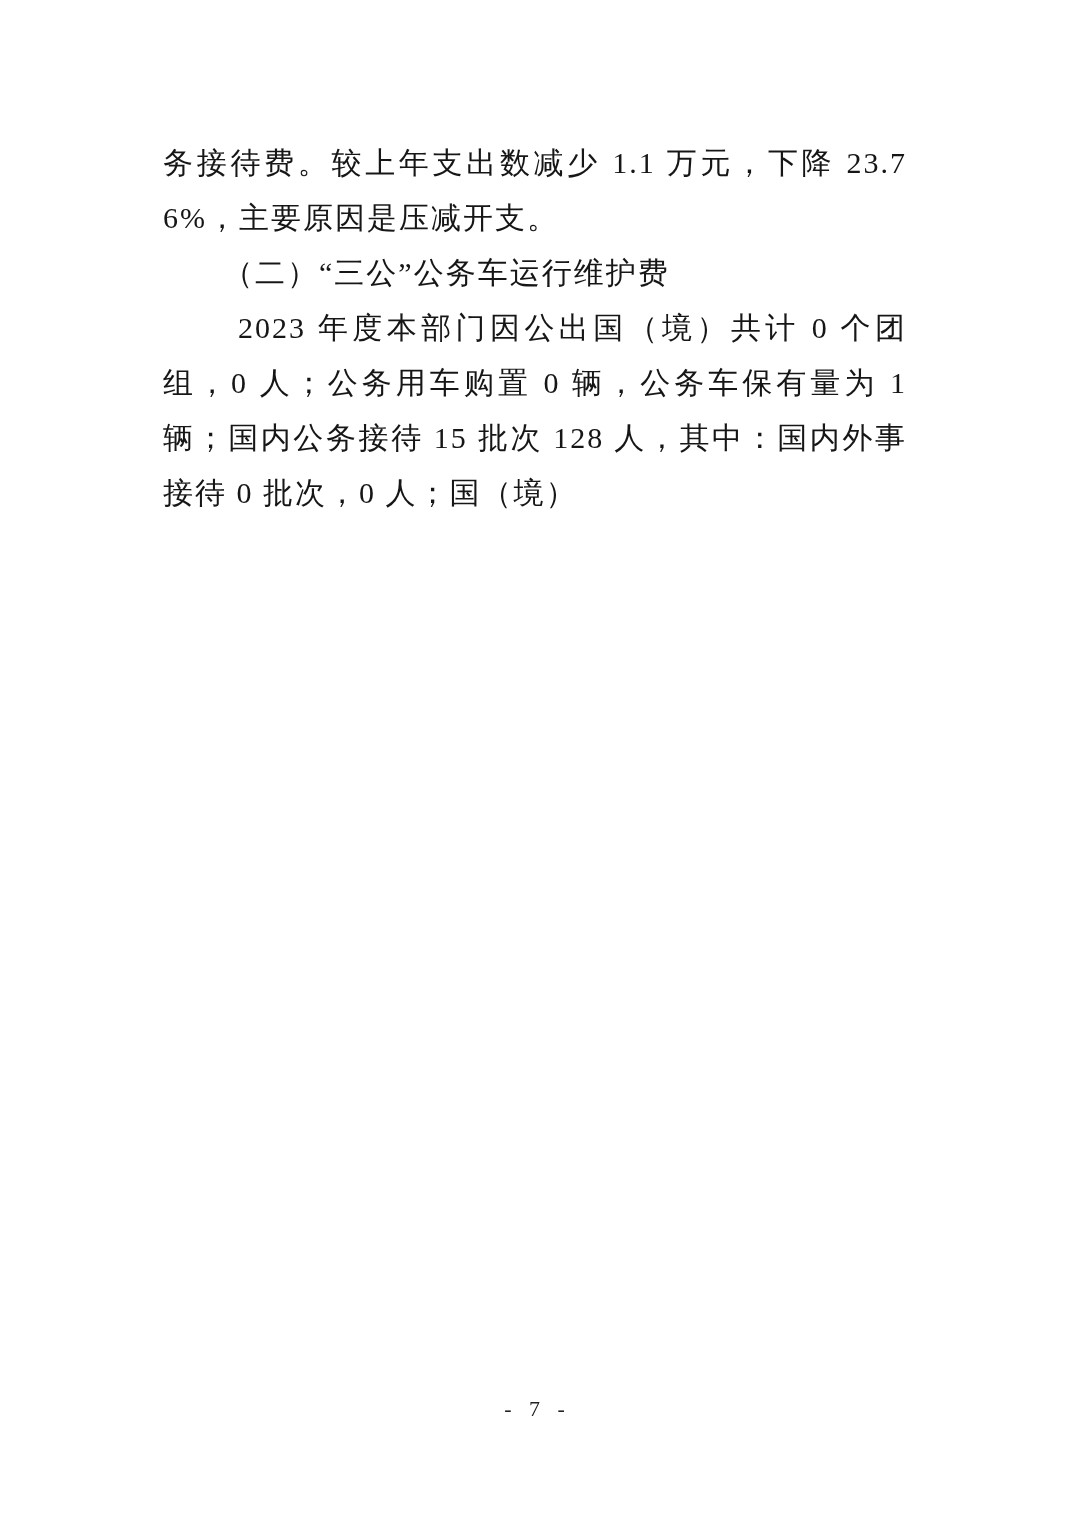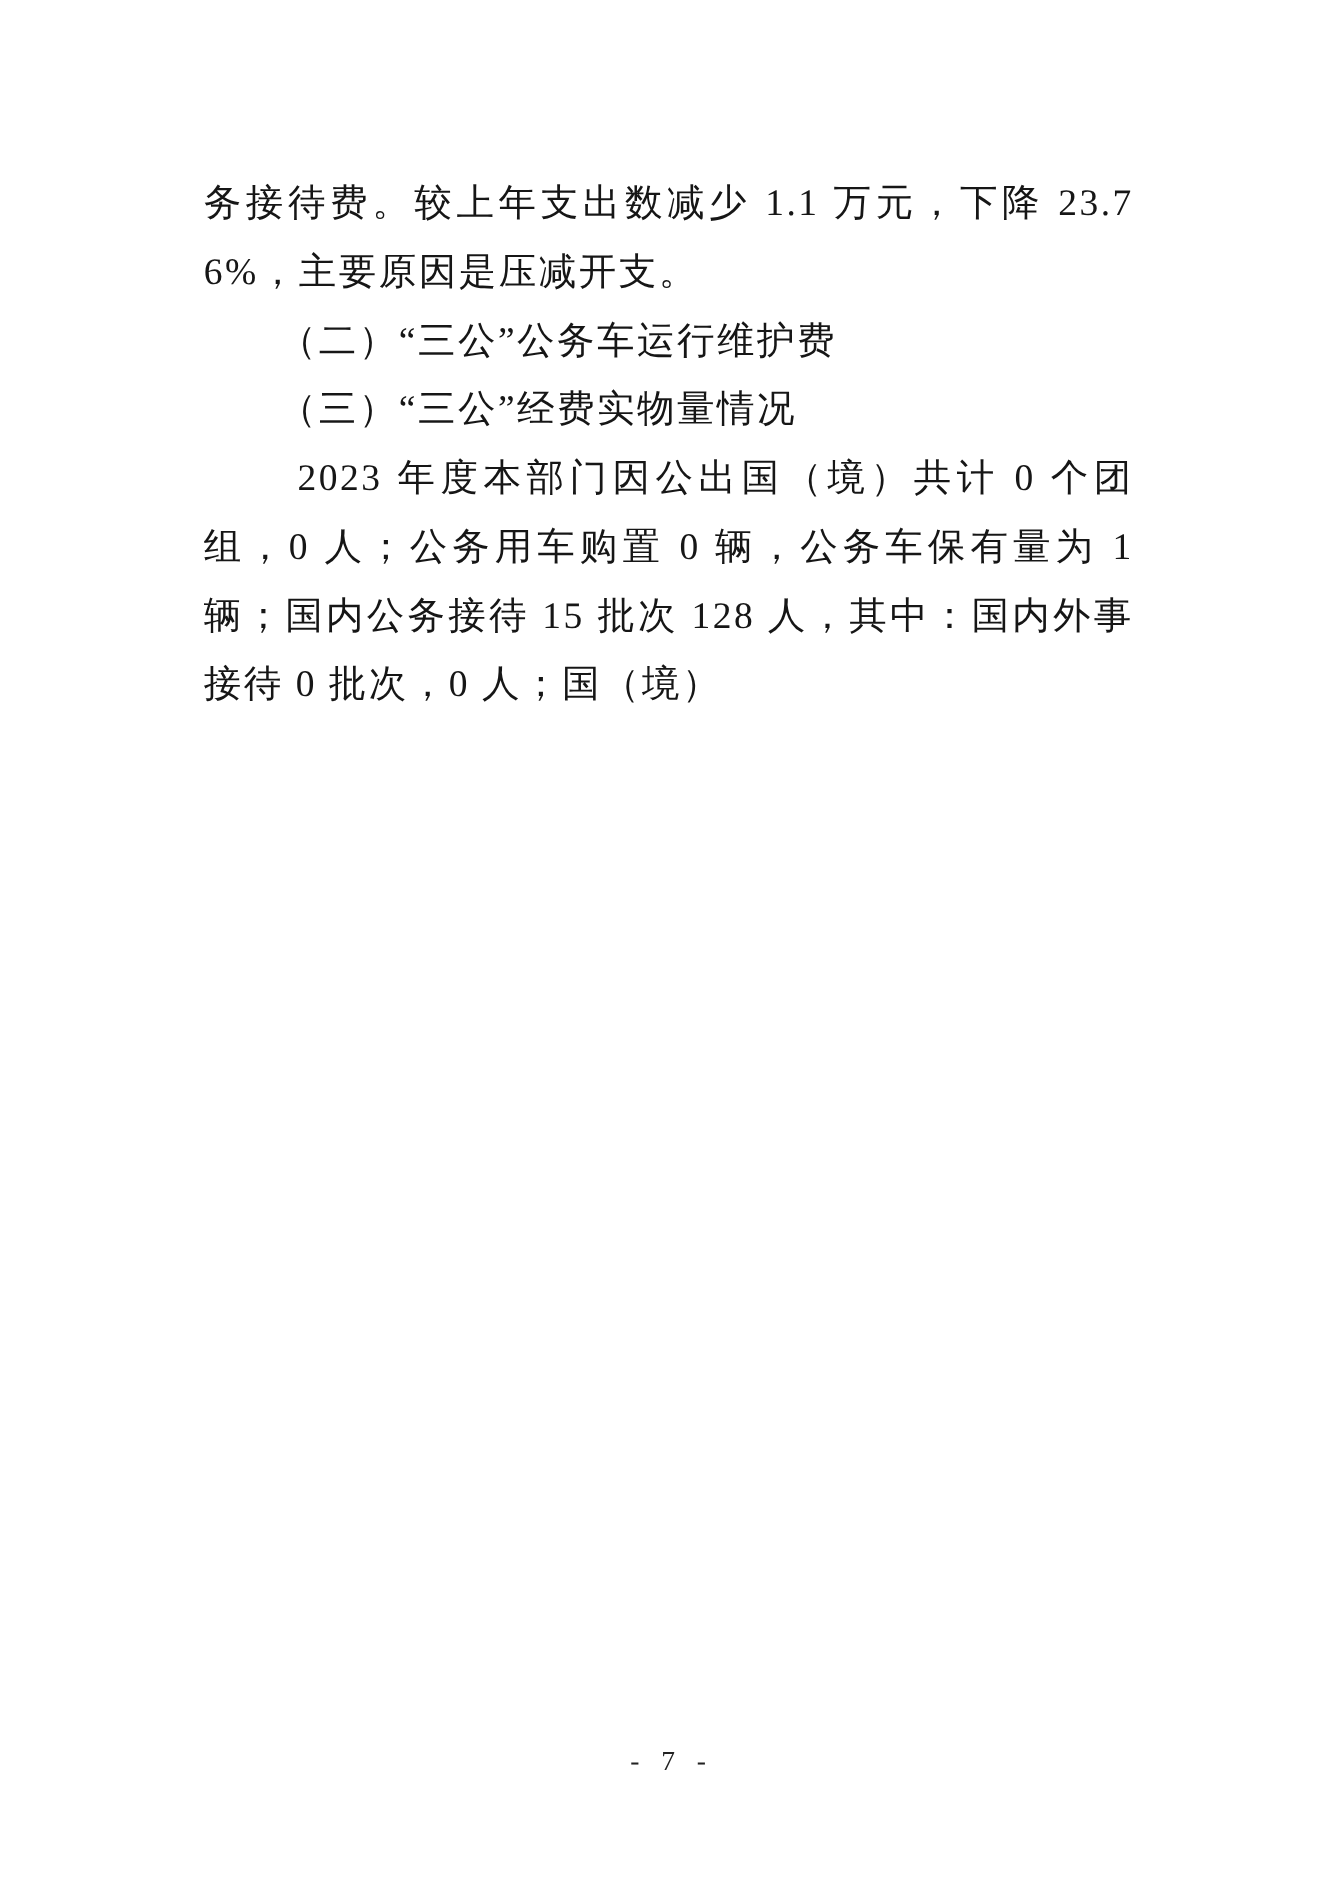--- a/index.html
+++ b/index.html
@@ -57,18 +57,17 @@
     color: #222222;
   }
 </style>
 </head>
 <body>
 
 <div class="page">
   <div class="content">
     <p>务接待费。较上年支出数减少 1.1 万元，下降 23.76%，主要原因是压减开支。</p>
     <p class="indent heading">（二）“三公”公务车运行维护费</p>
-    <p class="indent heading">（三）“三公”经费实物量情况</p>
     <p class="indent-wide">2023 年度本部门因公出国（境）共计 0 个团组，0 人；公务用车购置 0 辆，公务车保有量为 1 辆；国内公务接待 15 批次 128 人，其中：国内外事接待 0 批次，0 人；国（境）</p>
   </div>
 
   <div class="footer">- 7 -</div>
 </div>
 
 </body></html>

